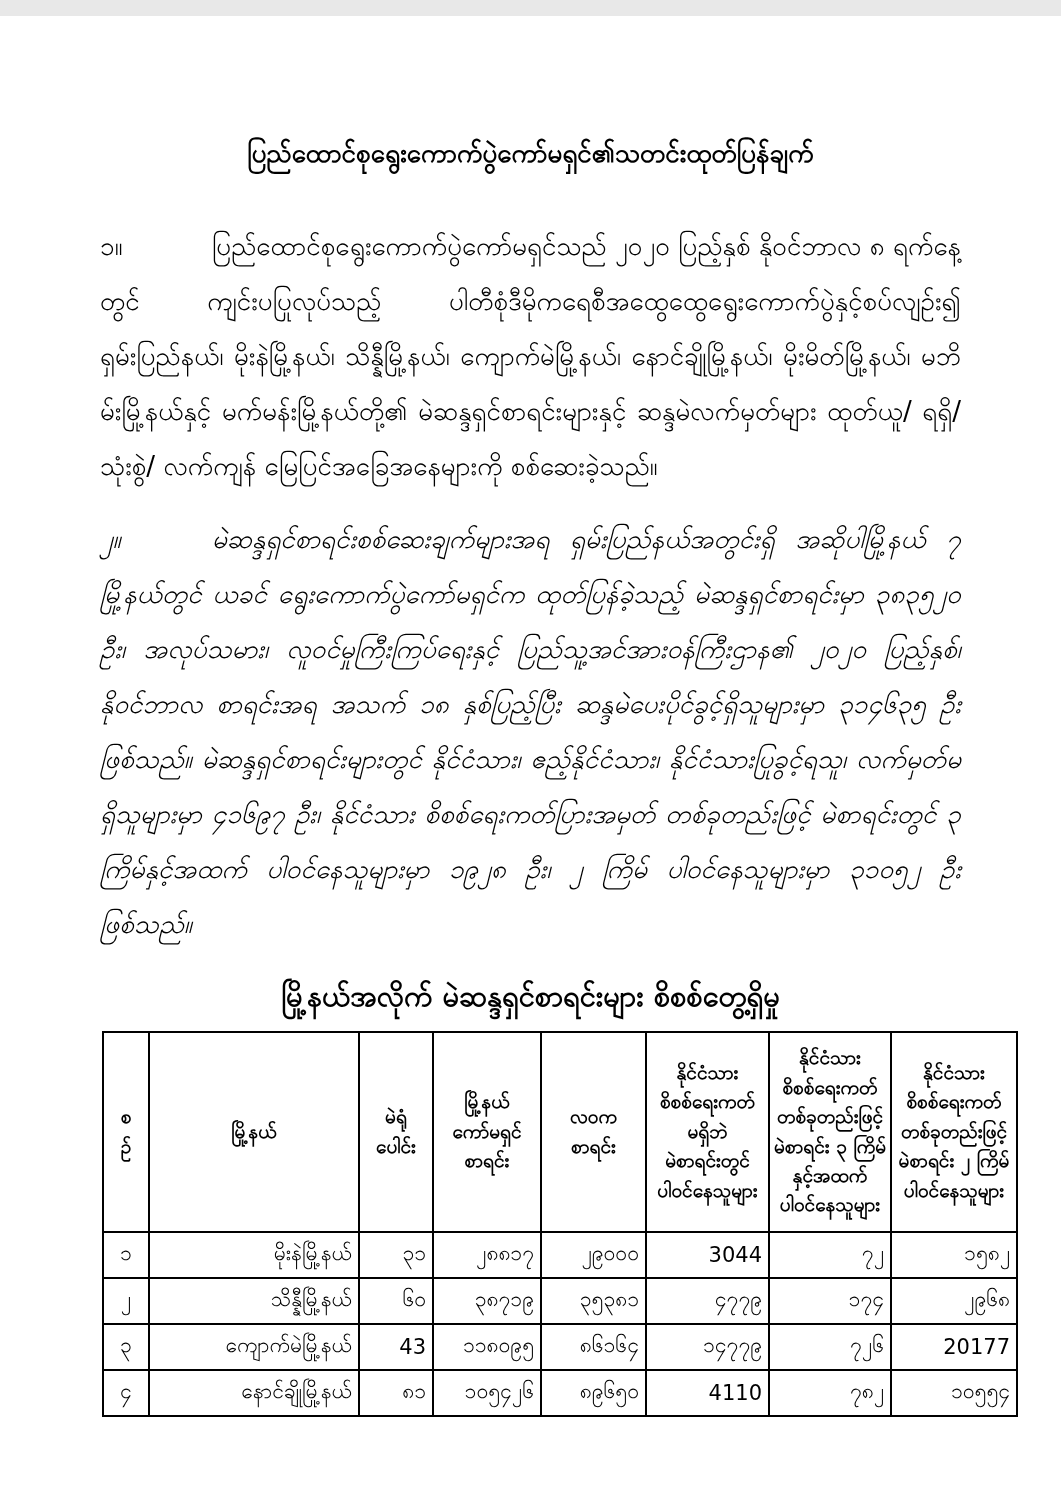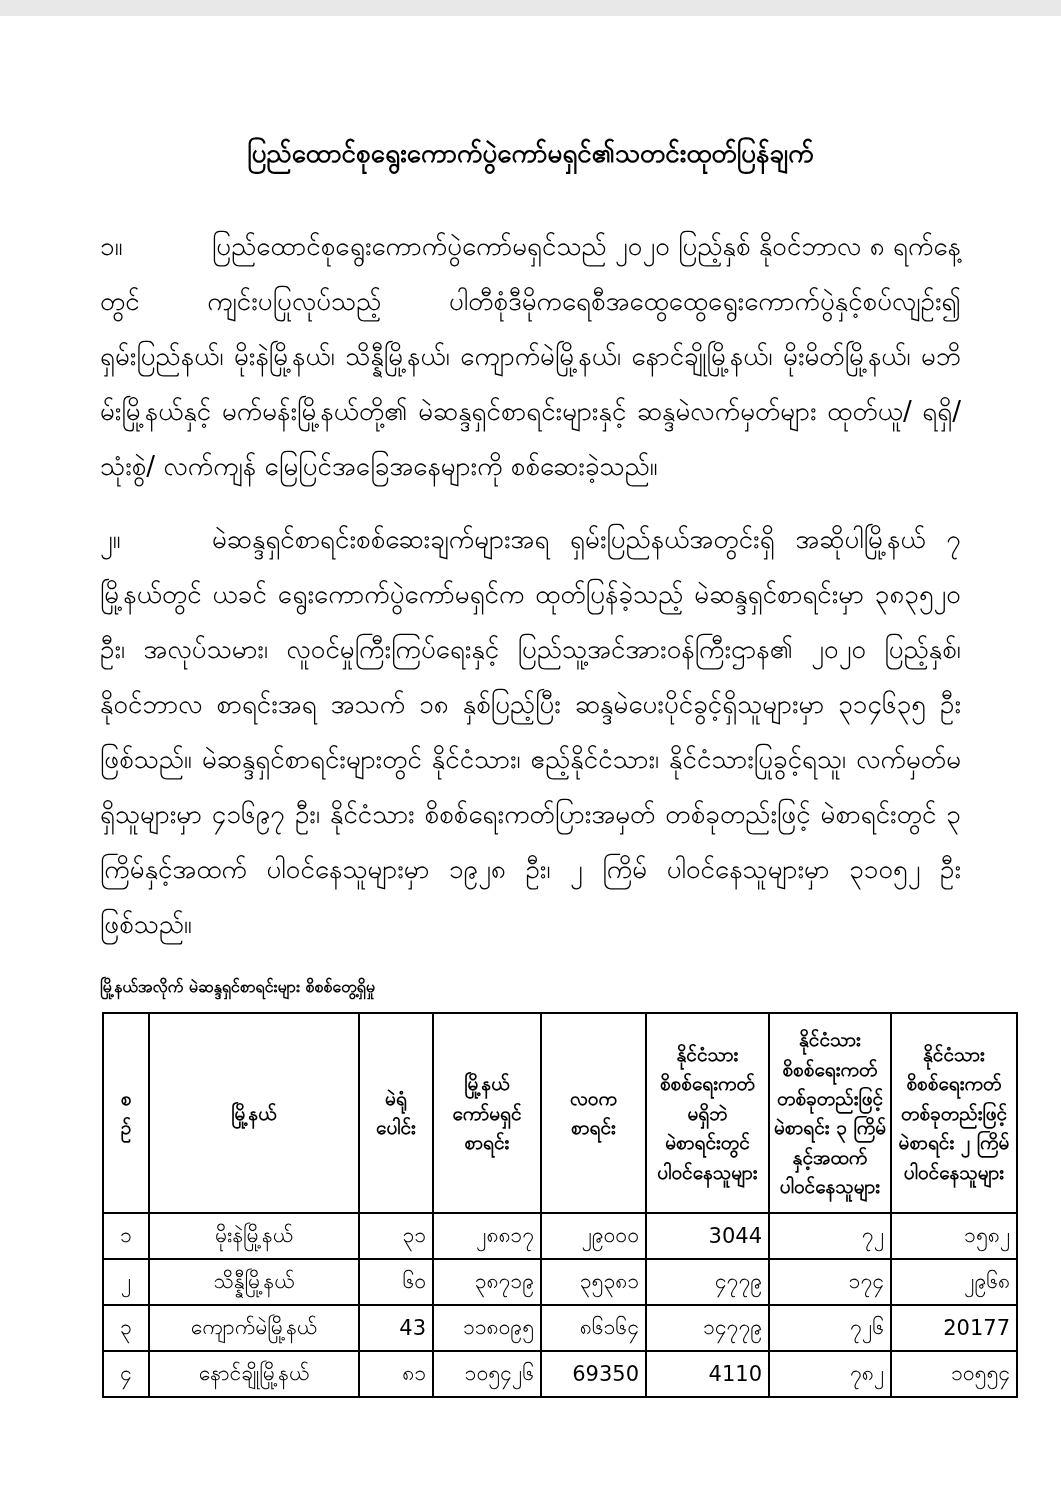--- a/index.html
+++ b/index.html
@@ -28,27 +28,28 @@
     line-height:1.5;
     margin:22px 0 0 0;
   }
   .para{
     font-size:26px;
     line-height:55px;
     text-align:justify;
     margin:0;
   }
   .para.first{margin-top:46px;}
-  .para + .para{margin-top:18px;}
+  .para + .para{margin-top:18px;font-style:italic;}
   .pnum{
     display:inline-block;
     min-width:112px;
   }
   .table-title{
-    font-size:16px;
+    text-align:center;
+    font-size:29px;
     font-weight:bold;
     margin:24px 0 0 0;
     line-height:1.4;
   }
   table.census{
     border-collapse:collapse;
     table-layout:fixed;
     width:914px;
     margin:14px 0 0 2px;
   }
@@ -67,21 +68,21 @@
     height:200px;
     padding:4px 2px;
   }
   table.census td{
     font-size:21px;
     height:46px;
     padding:2px 6px;
     vertical-align:middle;
   }
   td.c-serial{text-align:center;}
-  td.c-name{text-align:center;padding-left:8px;font-family:Liberation Serif, serif;}
+  td.c-name{text-align:right;padding-left:8px;font-family:Liberation Serif, serif;}
   td.c-num{text-align:right;padding-right:8px;}
 </style>
 </head>
 <body>
 
 <div class="page">
 
   <h1 class="doc-title">ပြည်ထောင်စုရွေးကောက်ပွဲကော်မရှင်၏သတင်းထုတ်ပြန်ချက်</h1>
 
   <p class="para first"><span class="pnum">၁။</span><span>ပြည်ထောင်စုရွေးကောက်ပွဲကော်မရှင်သည် ၂၀၂၀ ပြည့်နှစ် နိုဝင်ဘာလ ၈ ရက်နေ့တွင် ကျင်းပပြုလုပ်သည့် ပါတီစုံဒီမိုကရေစီအထွေထွေရွေးကောက်ပွဲနှင့်စပ်လျဉ်း၍ ရှမ်းပြည်နယ်၊ မိုးနဲမြို့နယ်၊ သိန္နီမြို့နယ်၊ ကျောက်မဲမြို့နယ်၊ နောင်ချိုမြို့နယ်၊ မိုးမိတ်မြို့နယ်၊ မဘိမ်းမြို့နယ်နှင့် မက်မန်းမြို့နယ်တို့၏ မဲဆန္ဒရှင်စာရင်းများနှင့် ဆန္ဒမဲလက်မှတ်များ ထုတ်ယူ/ ရရှိ/ သုံးစွဲ/ လက်ကျန် မြေပြင်အခြေအနေများကို စစ်ဆေးခဲ့သည်။</span></p>
@@ -161,21 +162,21 @@
         <td class="c-num">၈၆၁၆၄</td>
         <td class="c-num">၁၄၇၇၉</td>
         <td class="c-num">၇၂၆</td>
         <td class="c-num">20177</td>
       </tr>
       <tr>
         <td class="c-serial">၄</td>
         <td class="c-name">နောင်ချိုမြို့နယ်</td>
         <td class="c-num">၈၁</td>
         <td class="c-num">၁၀၅၄၂၆</td>
-        <td class="c-num">69350</td>
+        <td class="c-num">၈၉၆၅၀</td>
         <td class="c-num">4110</td>
         <td class="c-num">၇၈၂</td>
         <td class="c-num">၁၀၅၅၄</td>
       </tr>
     </tbody>
   </table>
 
 </div>
 
 </body></html>

